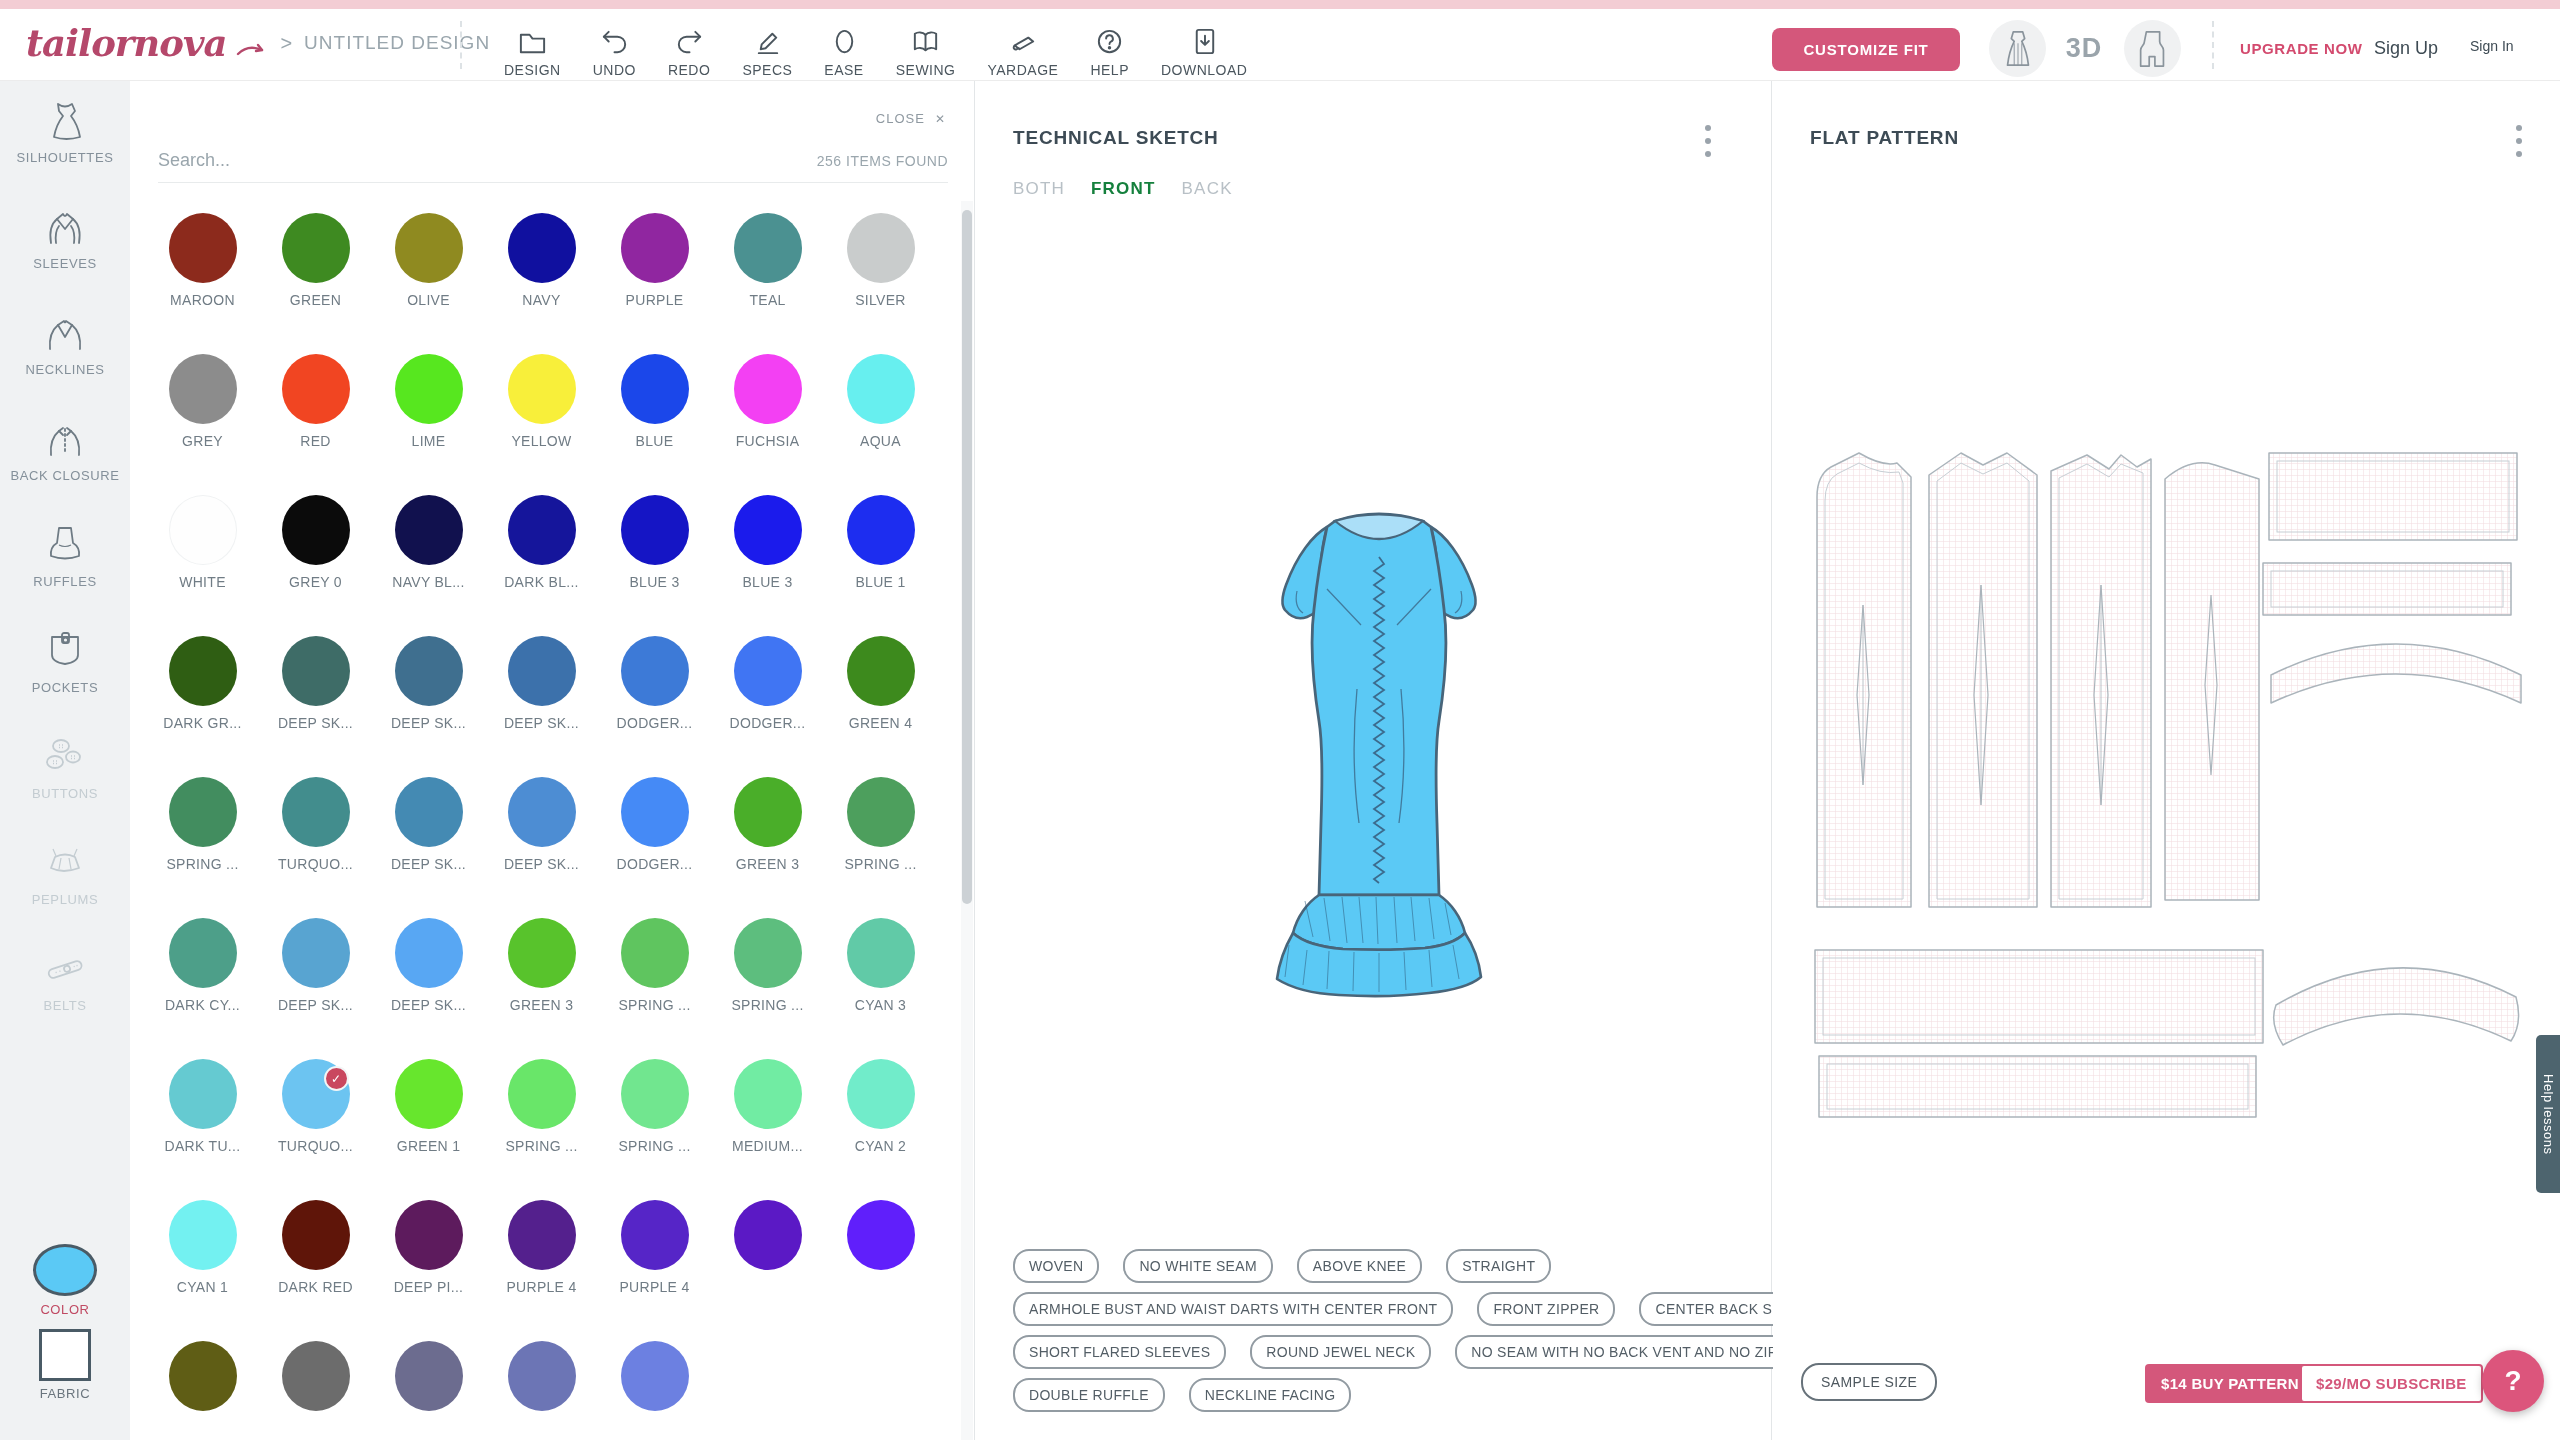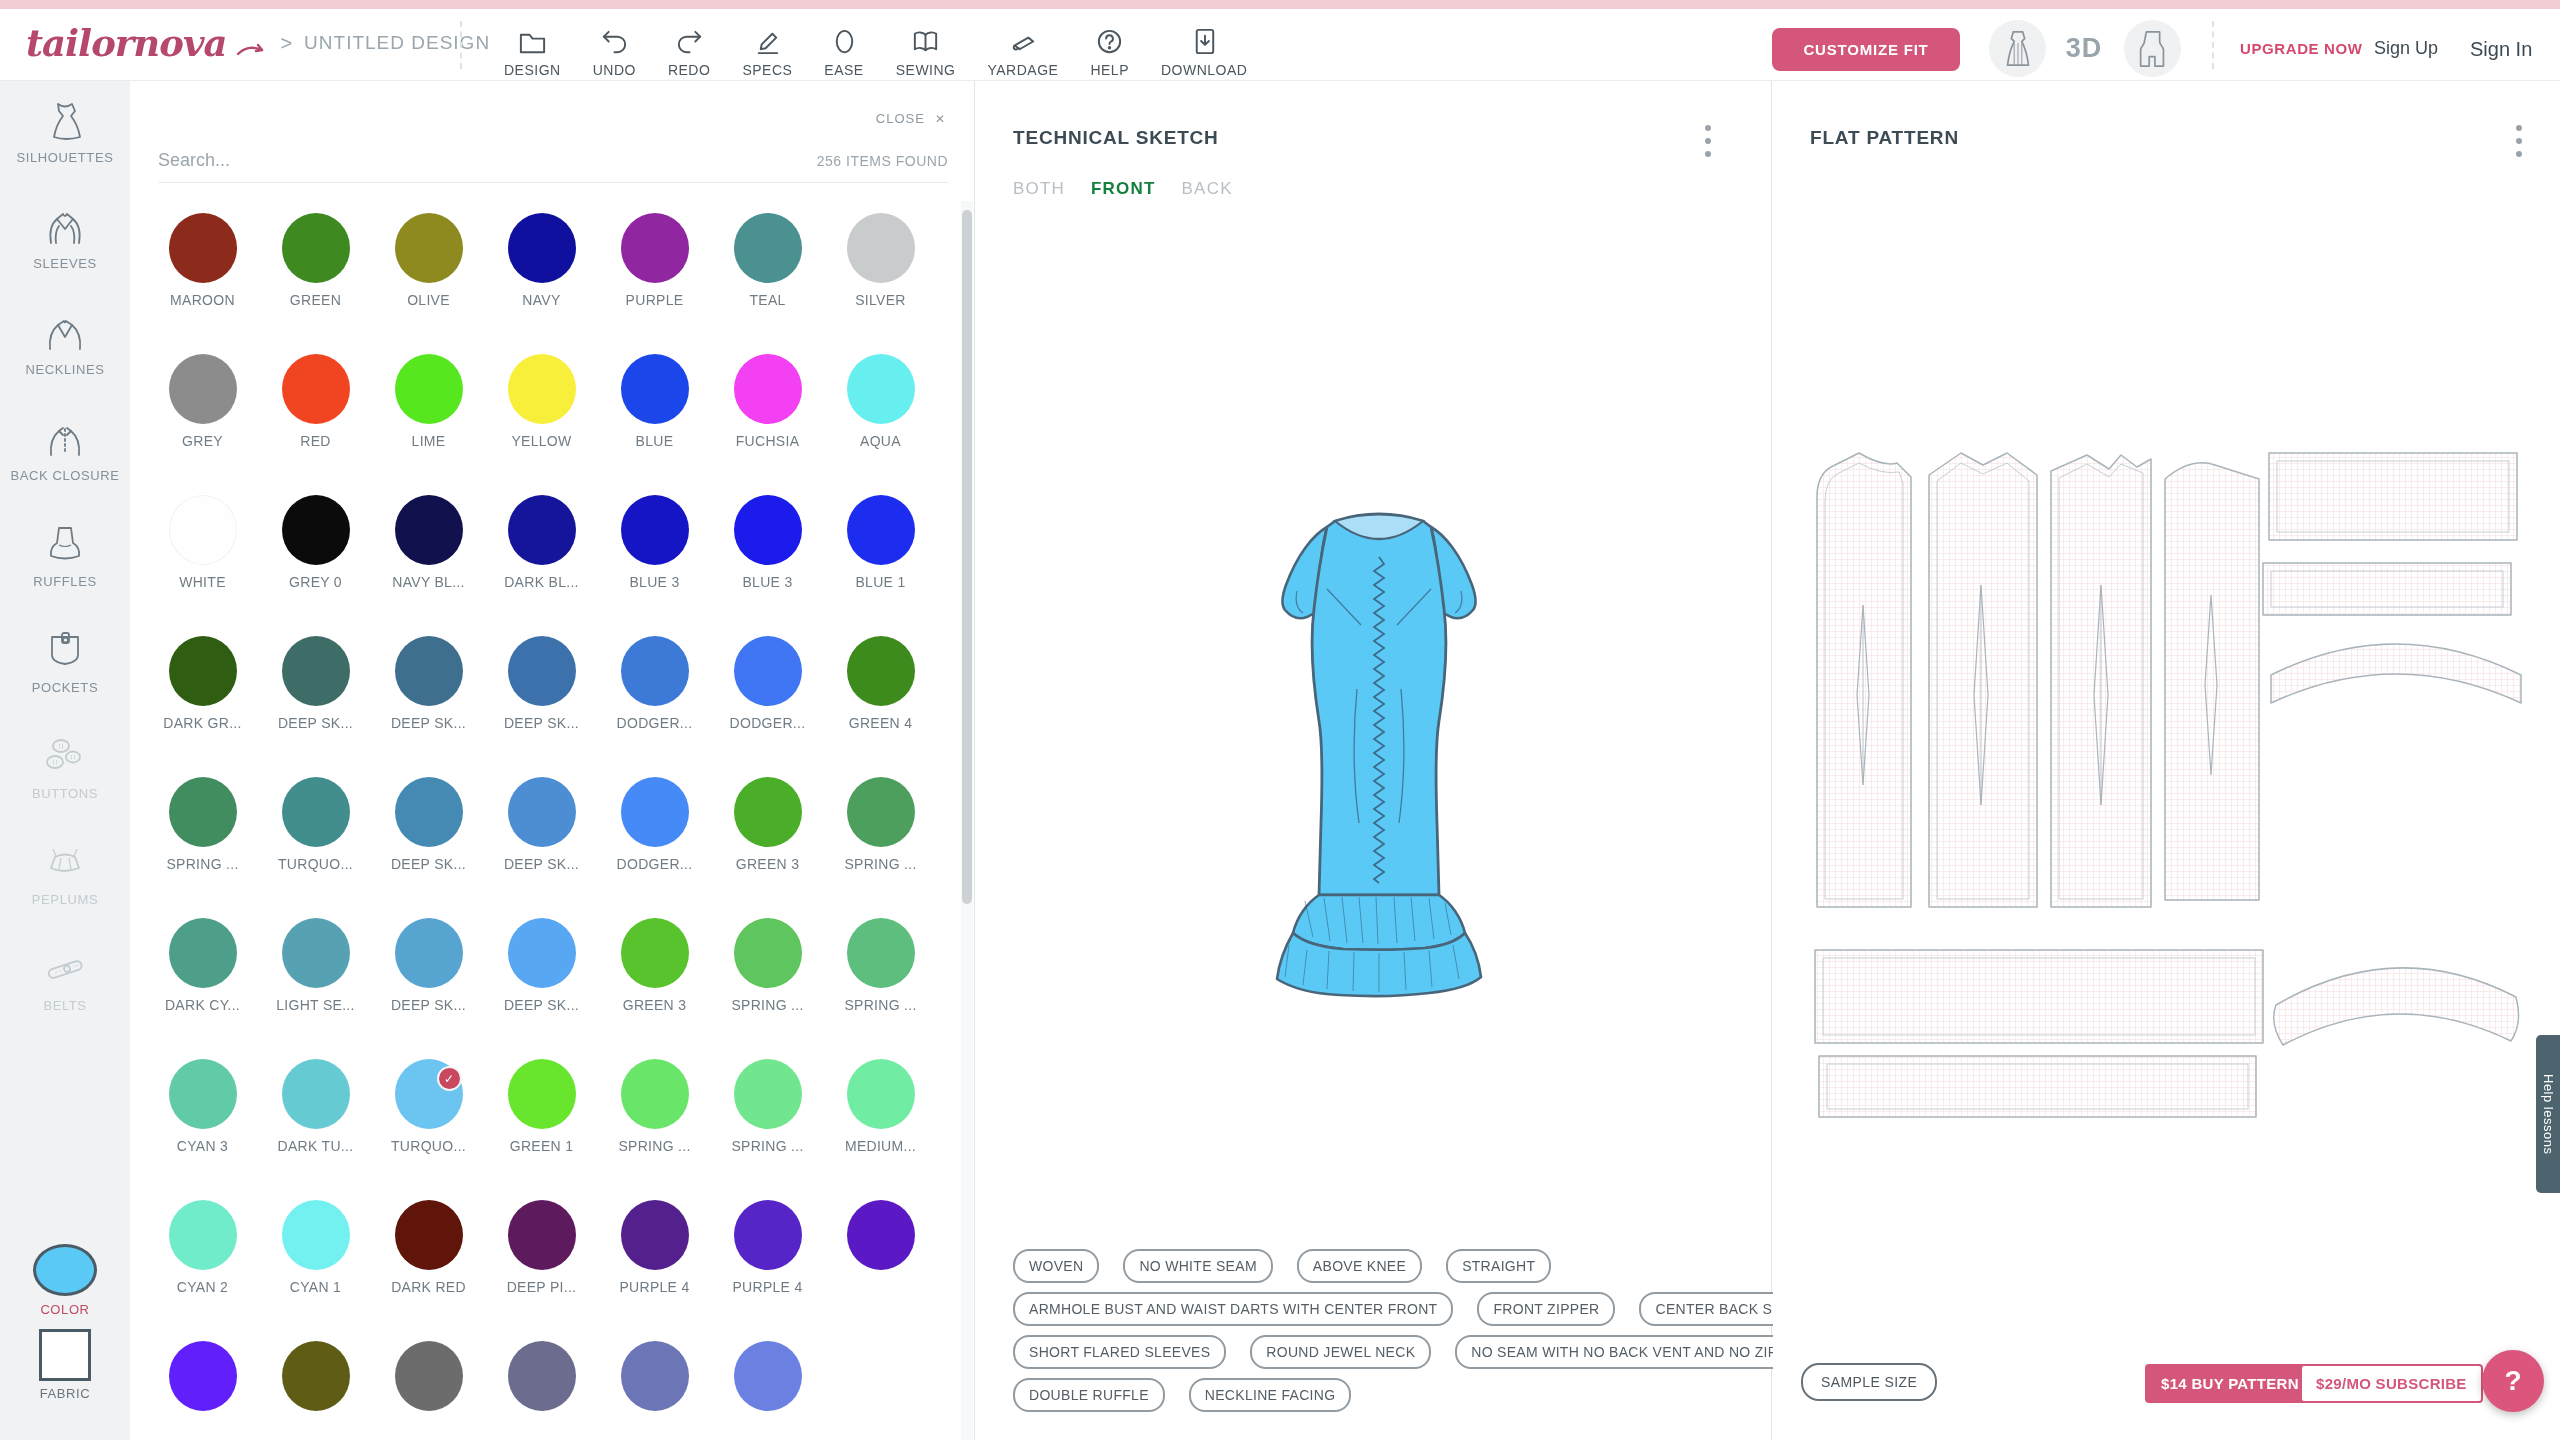--- a/index.html
+++ b/index.html
@@ -25,21 +25,21 @@
   .btn-customize { position:absolute; left:1772px; top:19px; width:188px; height:43px; border:none;
       background:#d4577b; color:#fff; font-weight:bold; font-size:15px; letter-spacing:.8px;
       border-radius:8px; font-family:inherit; cursor:pointer; }
   .mode-circle { position:absolute; top:11px; width:57px; height:57px; border-radius:50%;
       background:#f0f1f2; display:flex; align-items:center; justify-content:center; cursor:pointer; }
   .mode-3d-label { position:absolute; left:2056px; top:24px; width:56px; text-align:center;
       font-size:27px; font-weight:bold; color:#9aa4ab; letter-spacing:1px; }
   .upgrade { position:absolute; left:2240px; top:31px; font-size:15px; font-weight:bold;
       color:#d34a6e; letter-spacing:.6px; cursor:pointer; }
   .signup { position:absolute; left:2374px; top:29px; font-size:18px; color:#3d4a53; cursor:pointer; }
-  .signin { position:absolute; left:2470px; top:29px; font-size:20px; color:#3d4a53; cursor:pointer; }
+  .signin { position:absolute; left:2470px; top:29px; font-size:14px; color:#3d4a53; cursor:pointer; }
 
   
   .sidebar { position:absolute; left:0; top:81px; width:130px; height:1359px; background:#f0f2f3; }
   .side-item { position:absolute; left:0; width:130px; display:flex; flex-direction:column;
       align-items:center; gap:6px; cursor:pointer; }
   .side-label { font-size:13px; letter-spacing:.6px; color:#84909a; text-align:center; line-height:1.1; }
   .side-item.disabled .side-label { color:#c3ccd1; }
   .side-color-swatch { width:64px; height:52px; border-radius:50%; border:3px solid #4a5b66; }
   .side-label-color { font-size:13px; letter-spacing:.6px; color:#c04a63; }
   .side-fabric-swatch { width:52px; height:52px; background:#fff; border:3px solid #4a5b66; }
@@ -461,24 +461,20 @@
         </div>
         <div class="swatch-cell">
           <div class="swatch" style="background: rgb(77, 159, 93);"></div>
           <div class="swatch-label">SPRING ...</div>
         </div>
         <div class="swatch-cell">
           <div class="swatch" style="background: rgb(77, 159, 137);"></div>
           <div class="swatch-label">DARK CY...</div>
         </div>
         <div class="swatch-cell">
-          <div class="swatch" style="background: rgb(86, 162, 179);"></div>
-          <div class="swatch-label">LIGHT SE...</div>
-        </div>
-        <div class="swatch-cell">
           <div class="swatch" style="background: rgb(88, 164, 209);"></div>
           <div class="swatch-label">DEEP SK...</div>
         </div>
         <div class="swatch-cell">
           <div class="swatch" style="background: rgb(88, 167, 243);"></div>
           <div class="swatch-label">DEEP SK...</div>
         </div>
         <div class="swatch-cell">
           <div class="swatch" style="background: rgb(88, 195, 44);"></div>
           <div class="swatch-label">GREEN 3</div>

